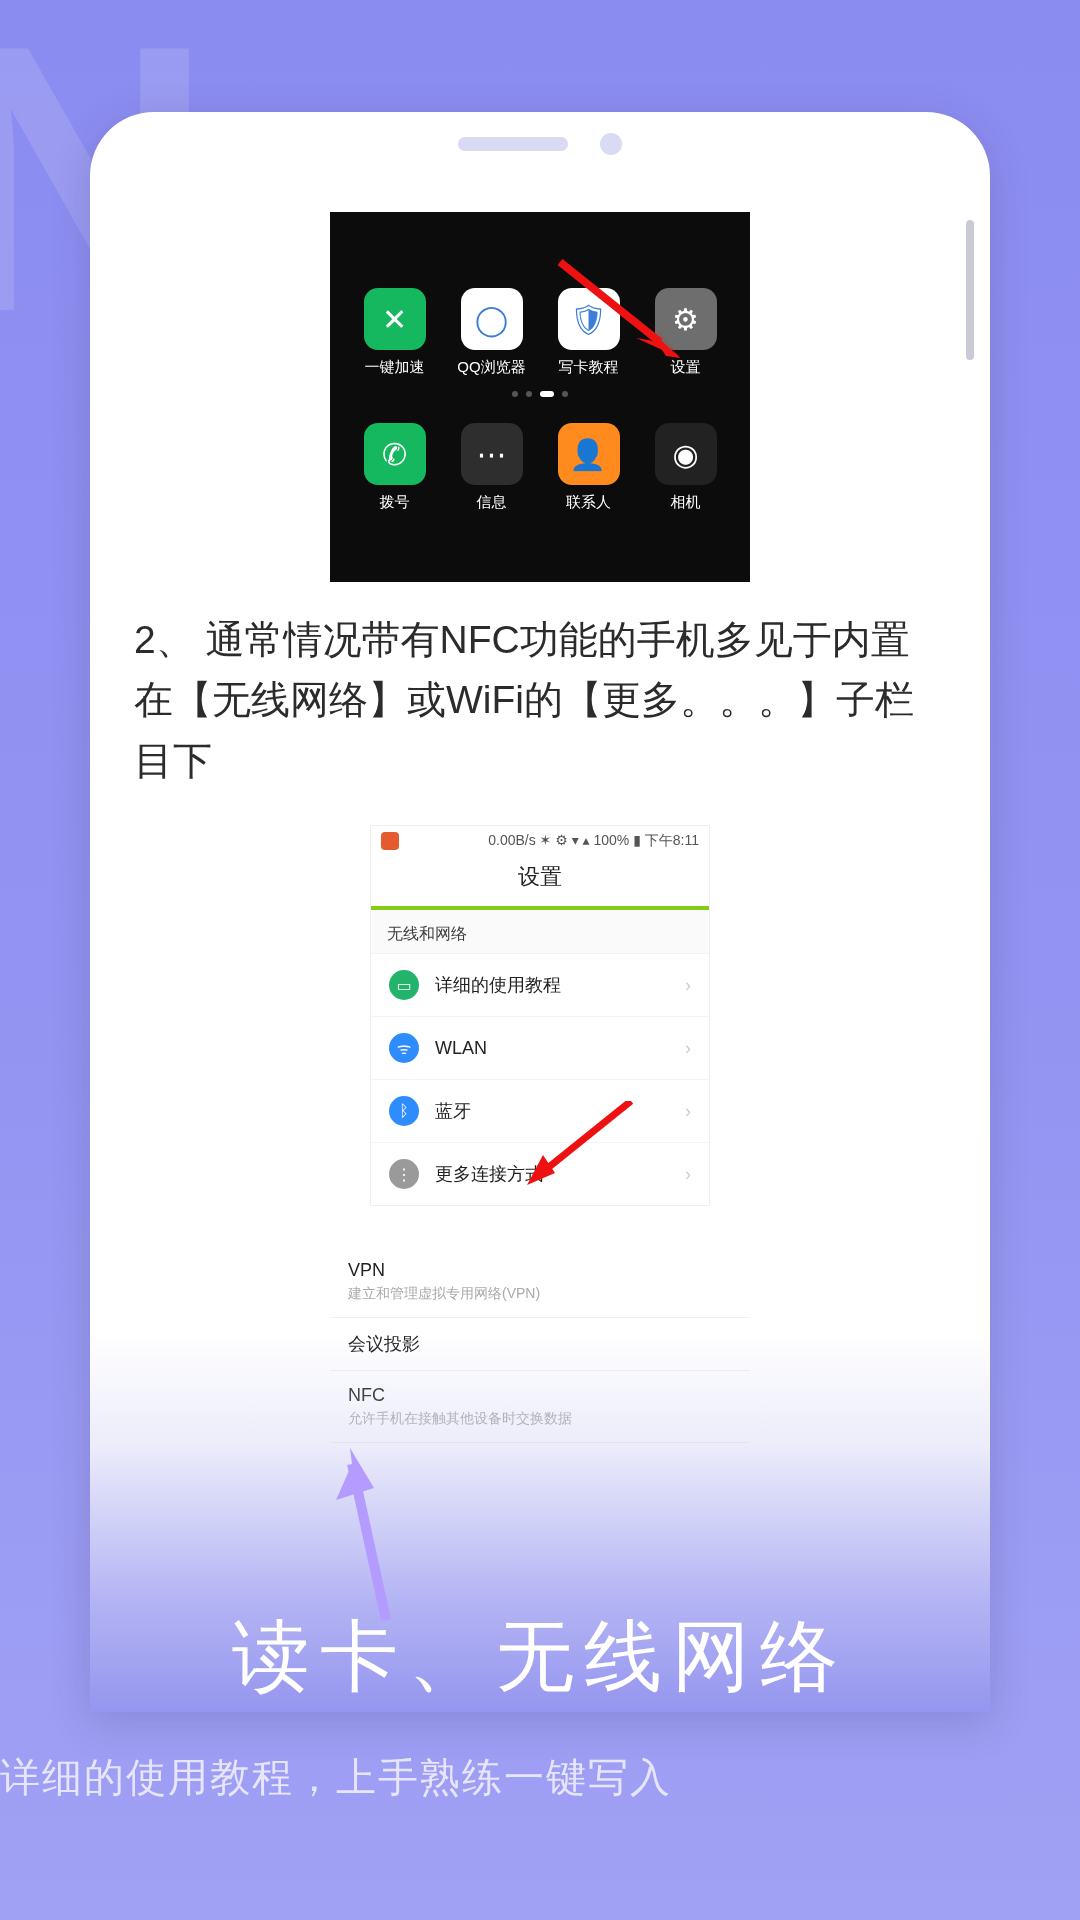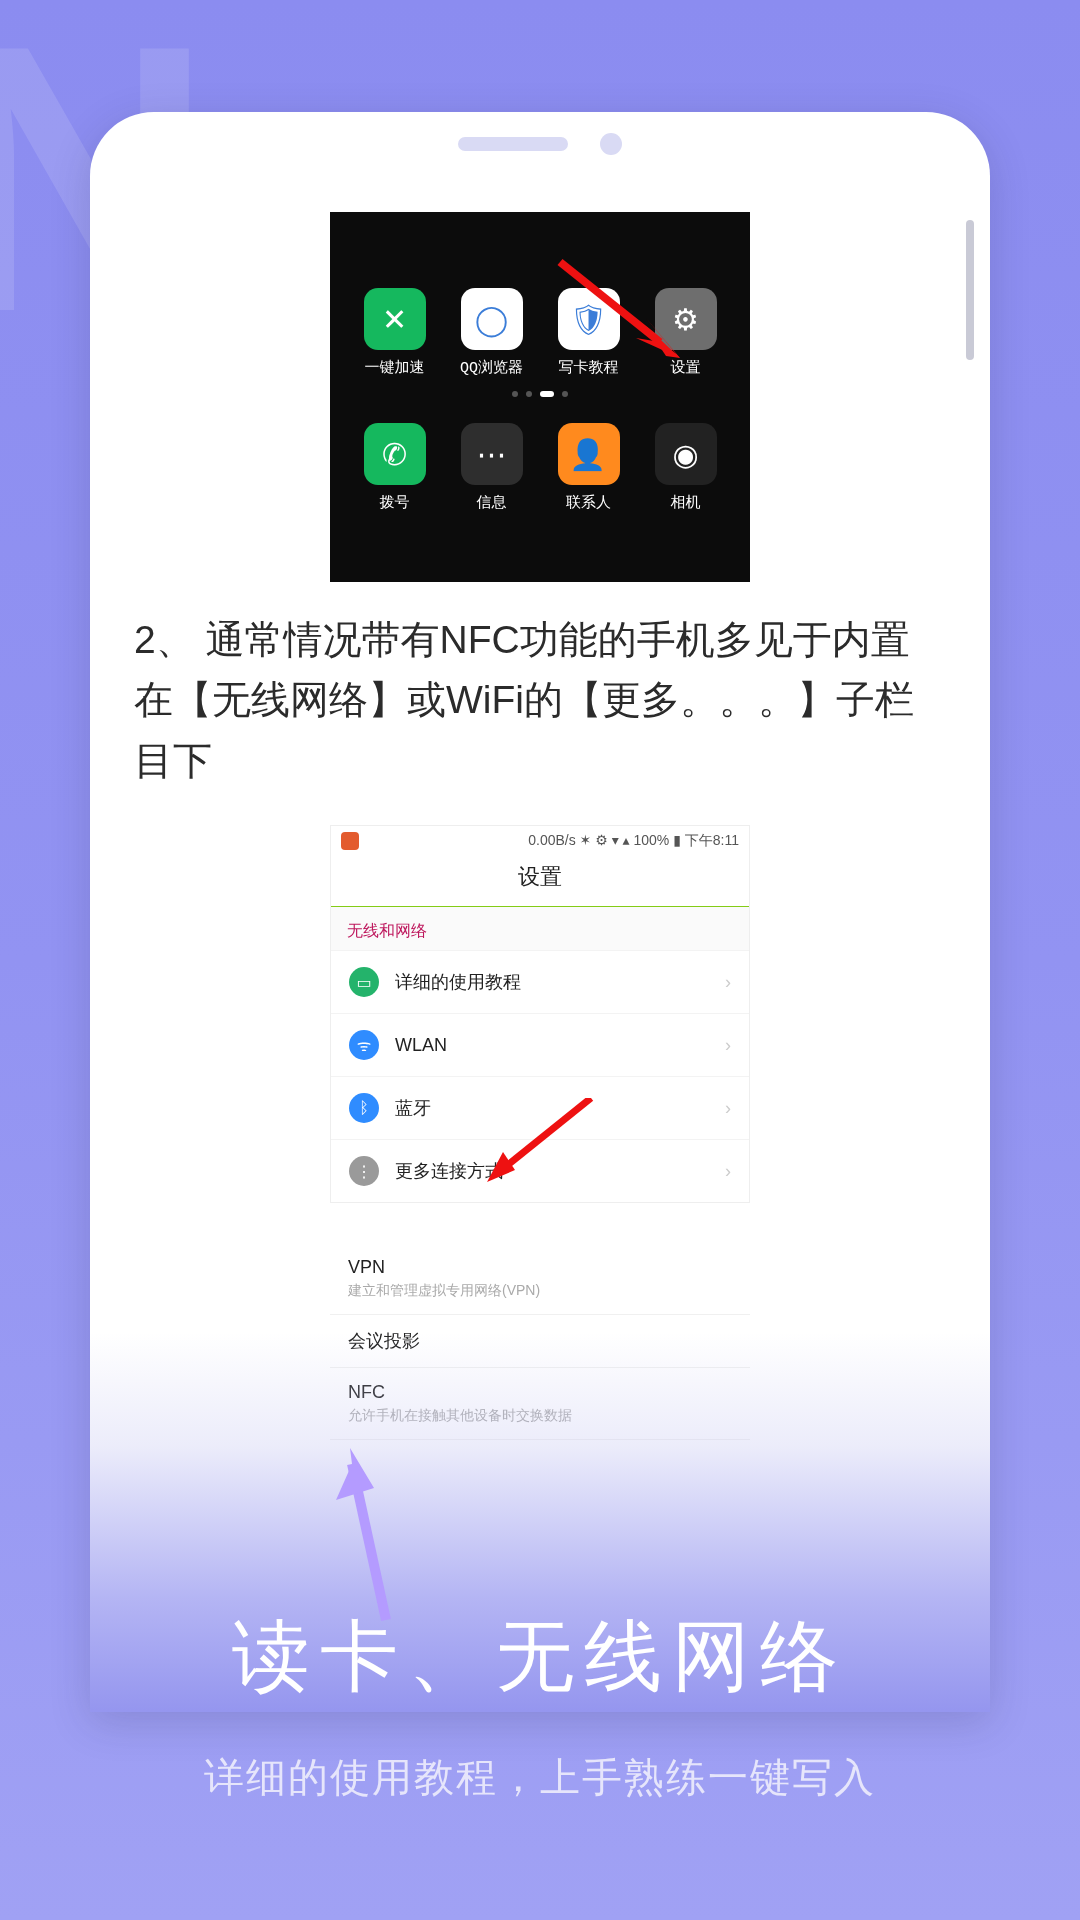--- a/index.html
+++ b/index.html
@@ -109,21 +109,20 @@
     align-items: center;
     justify-content: center;
     font-size: 30px;
     color: #fff;
   }
   .app-label {
     color: #fff;
     font-size: 15px;
     margin-top: 8px;
     white-space: nowrap;
-    font-family: Liberation Mono, monospace;
   }
   .dots-row {
     display:flex;
     justify-content:center;
     gap:8px;
     margin-top:14px;
   }
   .dot {
     width:6px; height:6px; border-radius:50%; background:#555;
   }
@@ -139,21 +138,21 @@
   
   .step-text {
     font-size: 39px;
     color: #2b2b2b;
     line-height: 1.55;
     margin: 18px 0 34px;
   }
 
   
   .settings {
-    width: 420px;
+    width: 340px;
     margin: 0 auto 36px;
     background: #fff;
     border: 1px solid #eee;
     position: relative;
     font-size: 18px;
   }
   .settings-status {
     display:flex;
     justify-content:flex-end;
     align-items:center;
@@ -168,22 +167,22 @@
   .settings-title {
     text-align:center;
     padding: 10px 0 14px;
     font-size: 22px;
     font-weight: 500;
     color:#222;
   }
   .settings-section {
     padding: 14px 16px 8px;
     font-size: 16px;
-    color:#be185d;
-    border-top:1px solid #84cc16;
+    color:#404040;
+    border-top:4px solid #84cc16;
     background:#fafafa;
   }
   .set-row {
     display:flex;
     align-items:center;
     gap:16px;
     padding: 16px 18px;
     border-top:1px solid #f3f3f3;
     color:#222;
   }
@@ -242,21 +241,20 @@
     text-align:center;
     color:#fff;
     font-size: 78px;
     font-weight: 400;
     letter-spacing: 10px;
   }
   .promo-sub {
     position:absolute;
     width:100%;
     bottom: 115px;
-    text-align:center;
     color: #e6e5fb;
     font-size: 40px;
     letter-spacing: 2px;
   }
   .promo-arrow {
     position:absolute;
     bottom:296px;
     left:330px;
     width:80px;
     height:180px;

